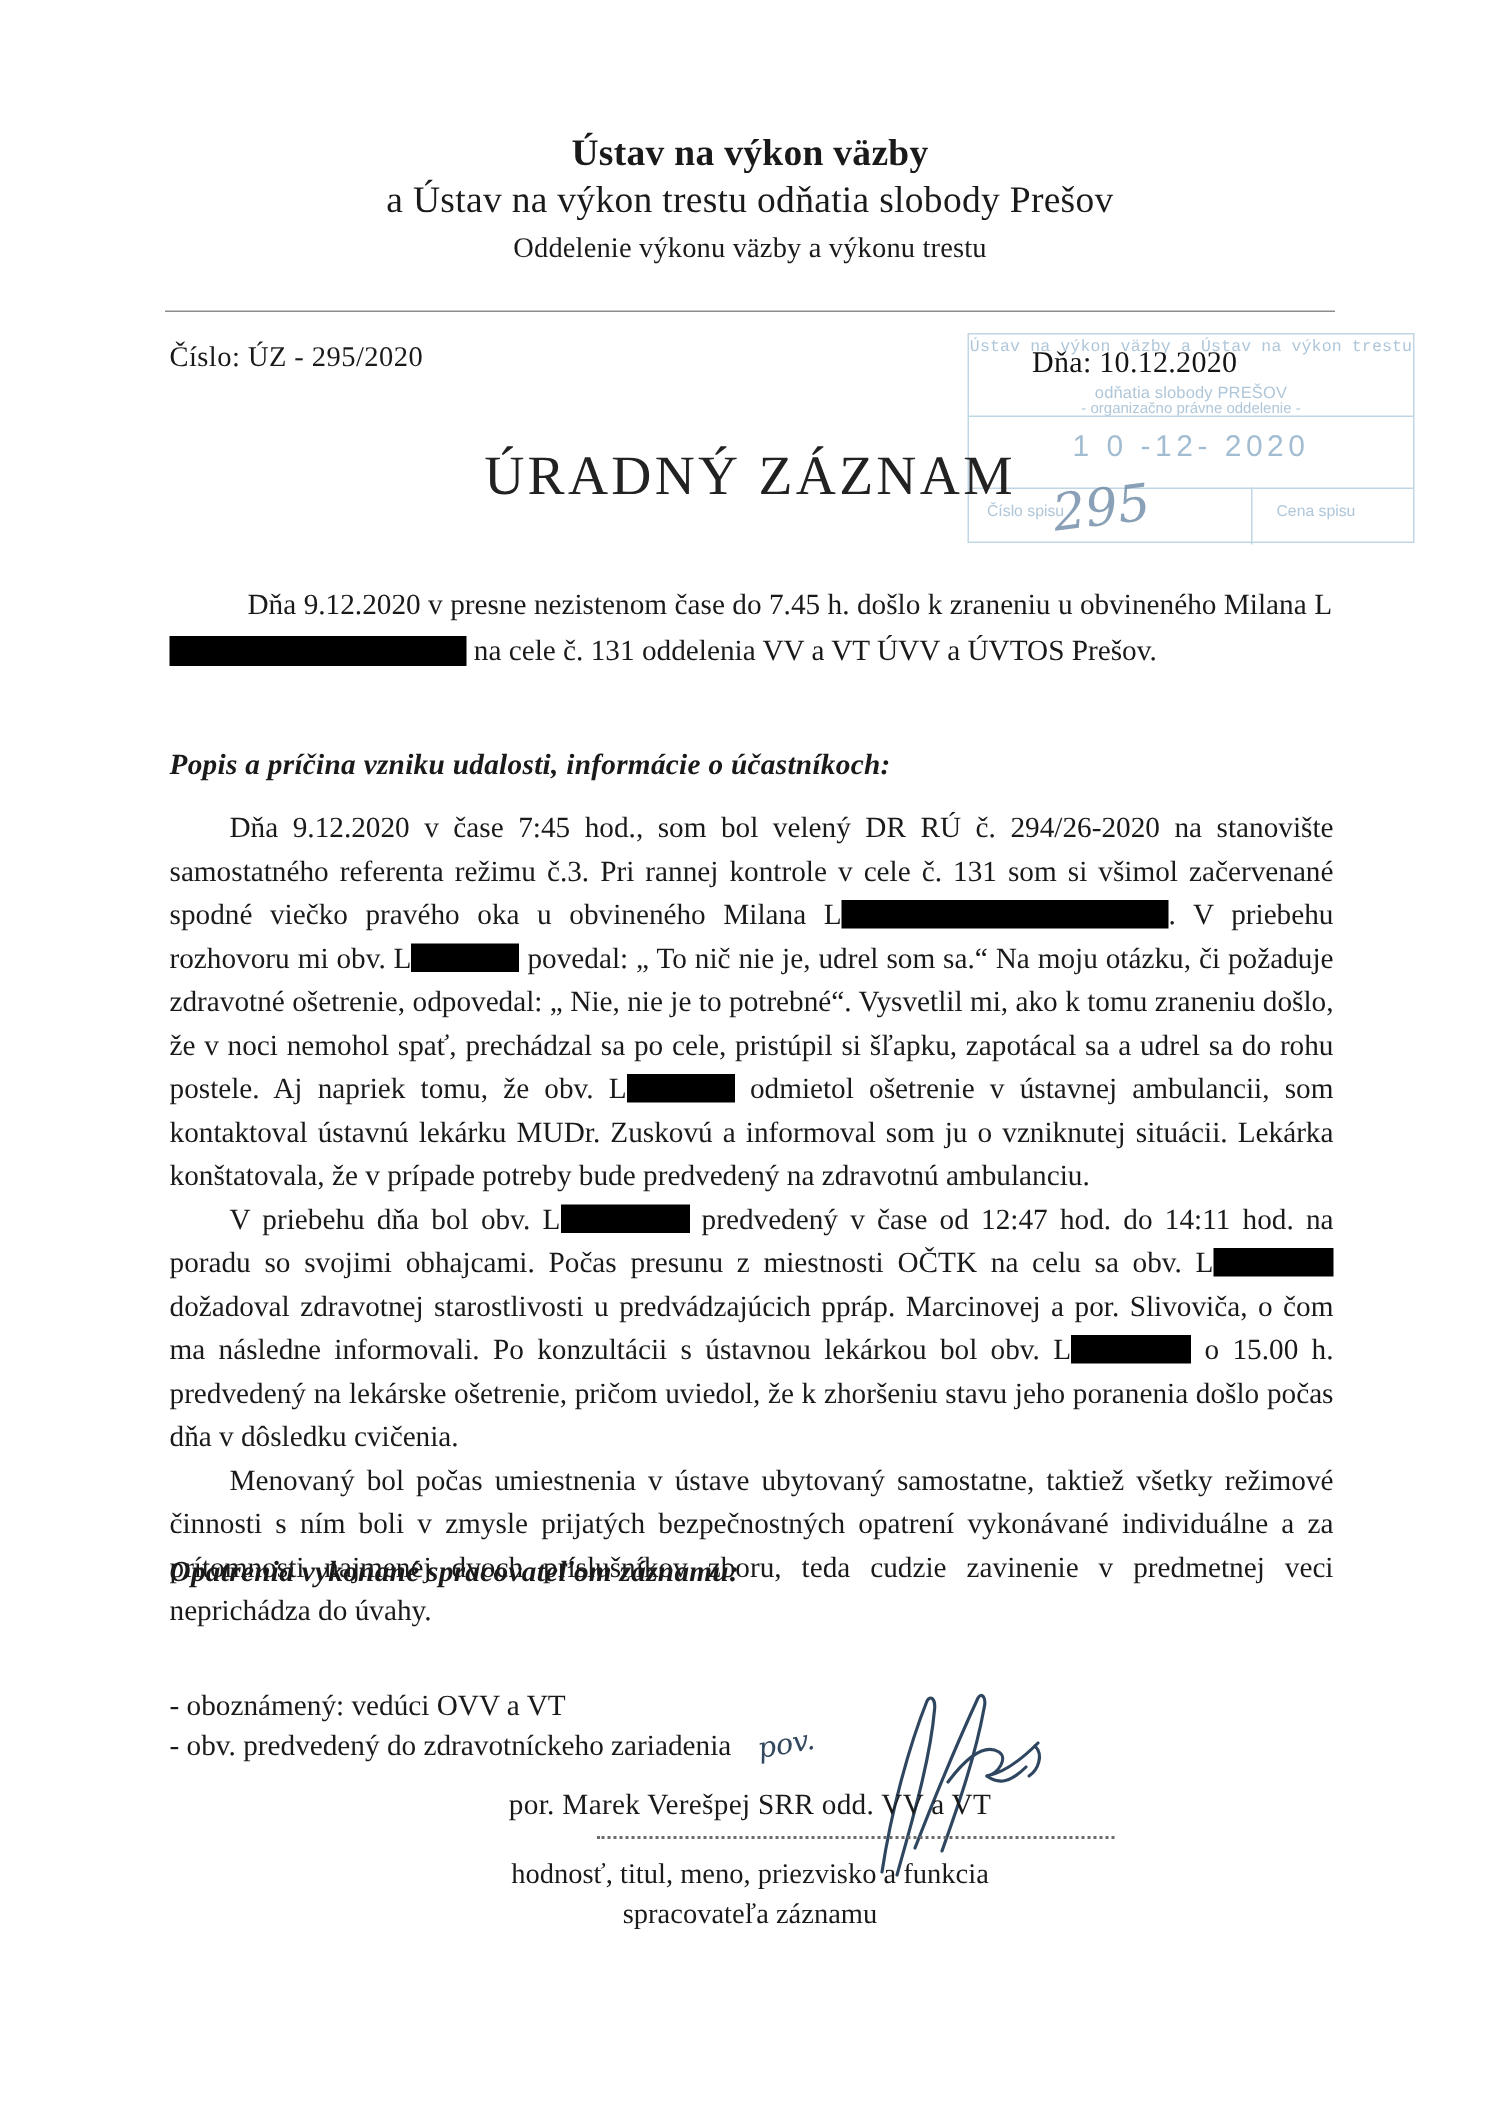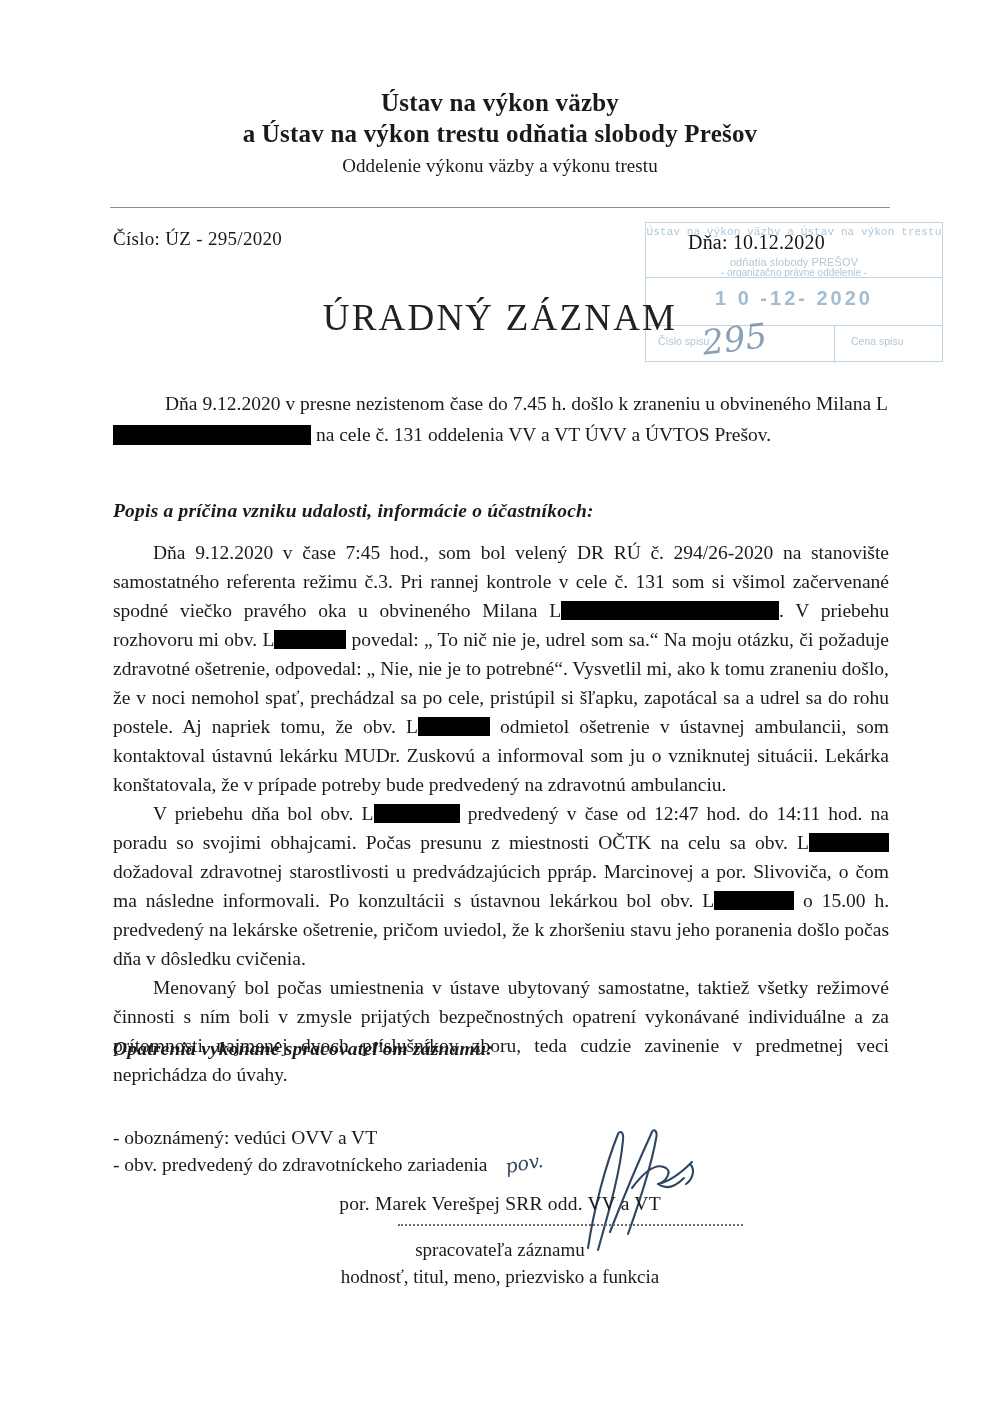--- a/index.html
+++ b/index.html
@@ -28,21 +28,21 @@
     text-align: center;
   }
   .lh-line1 {
     font-size: 25px;
     font-weight: bold;
     letter-spacing: 0.2px;
     line-height: 1.22;
   }
   .lh-line2 {
     font-size: 25px;
-    font-weight: bold;
+    font-weight: normal;
     letter-spacing: 0.2px;
     line-height: 1.22;
   }
   .lh-line3 {
     font-size: 19px;
     line-height: 1.4;
     margin-top: 4px;
     letter-spacing: 0.1px;
   }
   .lh-line4 {
@@ -123,21 +123,20 @@
     text-align: center;
     font-size: 10px;
   }
   .stamp-date {
     position: absolute;
     top: 64px; left: 0; width: 100%;
     text-align: center;
     font-size: 20px;
     letter-spacing: 3px;
     color: #9bb8cf;
-    font-weight: bold;
   }
   .stamp-lbl-cislo {
     position: absolute;
     top: 112px; left: 12px;
     font-size: 10.5px;
   }
   .stamp-lbl-prilohy {
     position: absolute;
     top: 112px; left: 205px;
     font-size: 10.5px;
@@ -358,17 +357,17 @@
   <svg class="signature-svg" viewBox="0 0 200 130" aria-hidden="true">
     <path d="M48 120 C 54 80, 66 36, 78 6 C 80 2, 84 4, 83 12 C 80 46, 68 86, 58 122"></path>
     <path d="M70 104 C 84 68, 100 30, 112 4 C 114 0, 118 3, 116 11 C 110 44, 98 78, 88 106"></path>
     <path d="M92 60 C 104 44, 116 34, 126 40 C 132 44, 126 54, 118 56 C 128 54, 140 46, 152 34"></path>
     <path d="M118 56 C 126 62, 134 60, 144 50"></path>
     <path d="M150 36 C 156 42, 152 52, 146 56"></path>
   </svg>
   <div class="sig-name">por. Marek Verešpej SRR odd. VV a VT</div>
   <div class="sig-dots"></div>
   <div class="sig-caption">
+    <div>hodnosť, titul, meno, priezvisko a funkcia</div>
     <div>spracovateľa záznamu</div>
-    <div>hodnosť, titul, meno, priezvisko a funkcia</div>
   </div>
 
 </div>
 
 </body></html>

